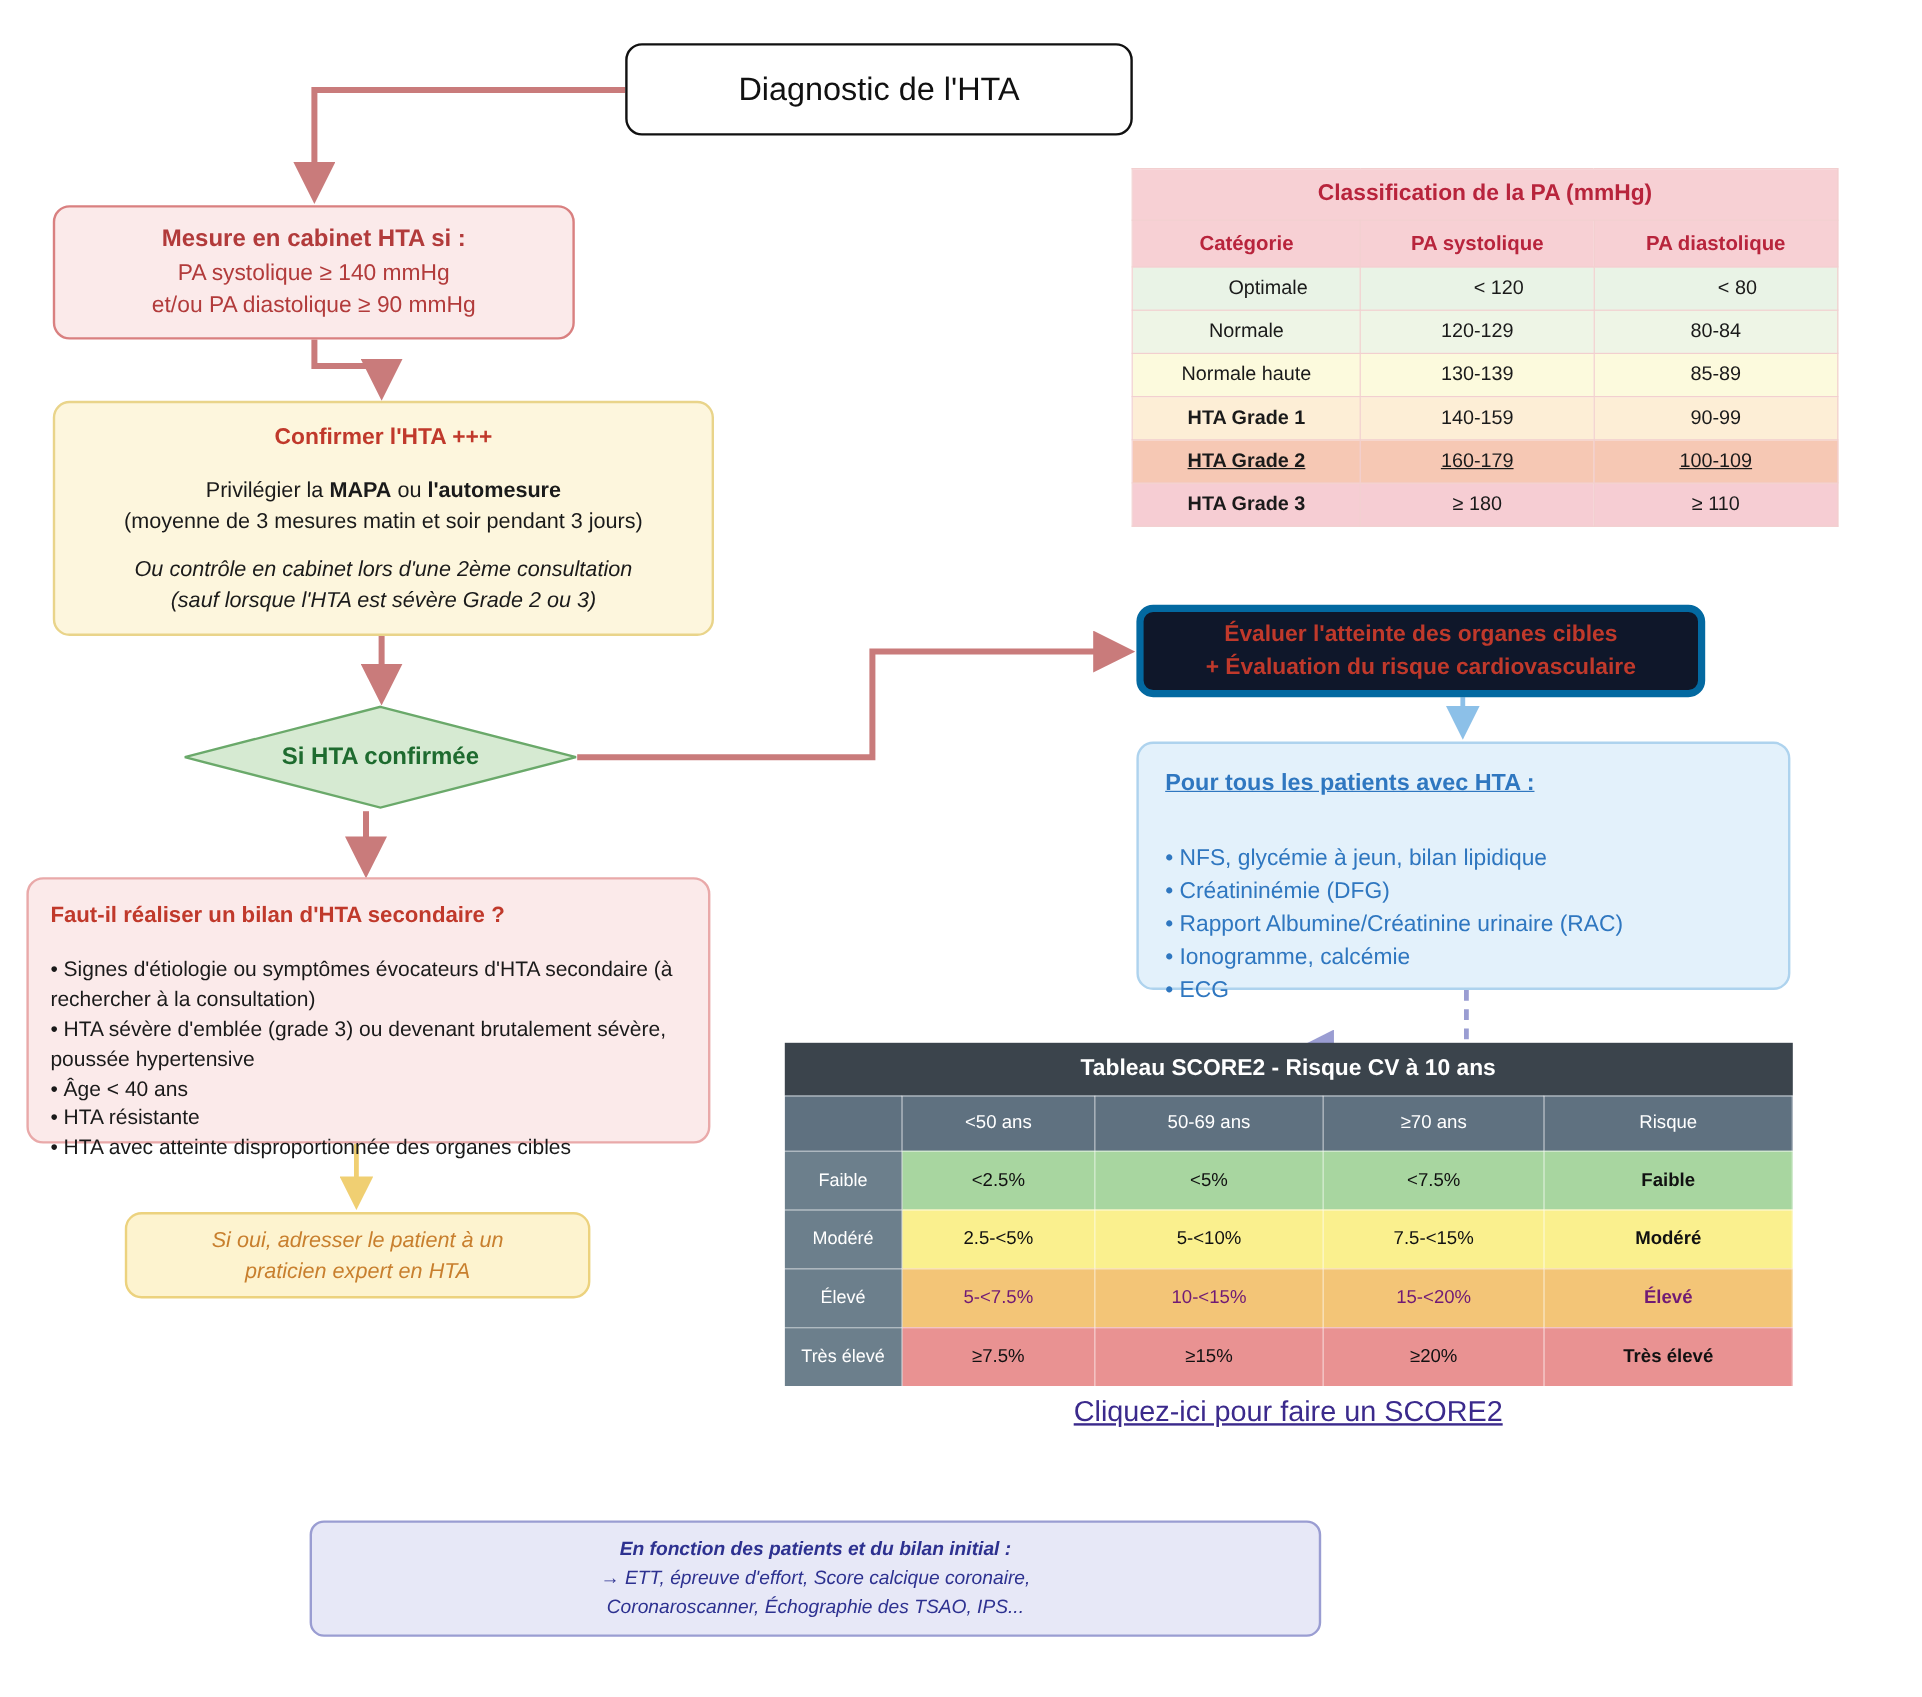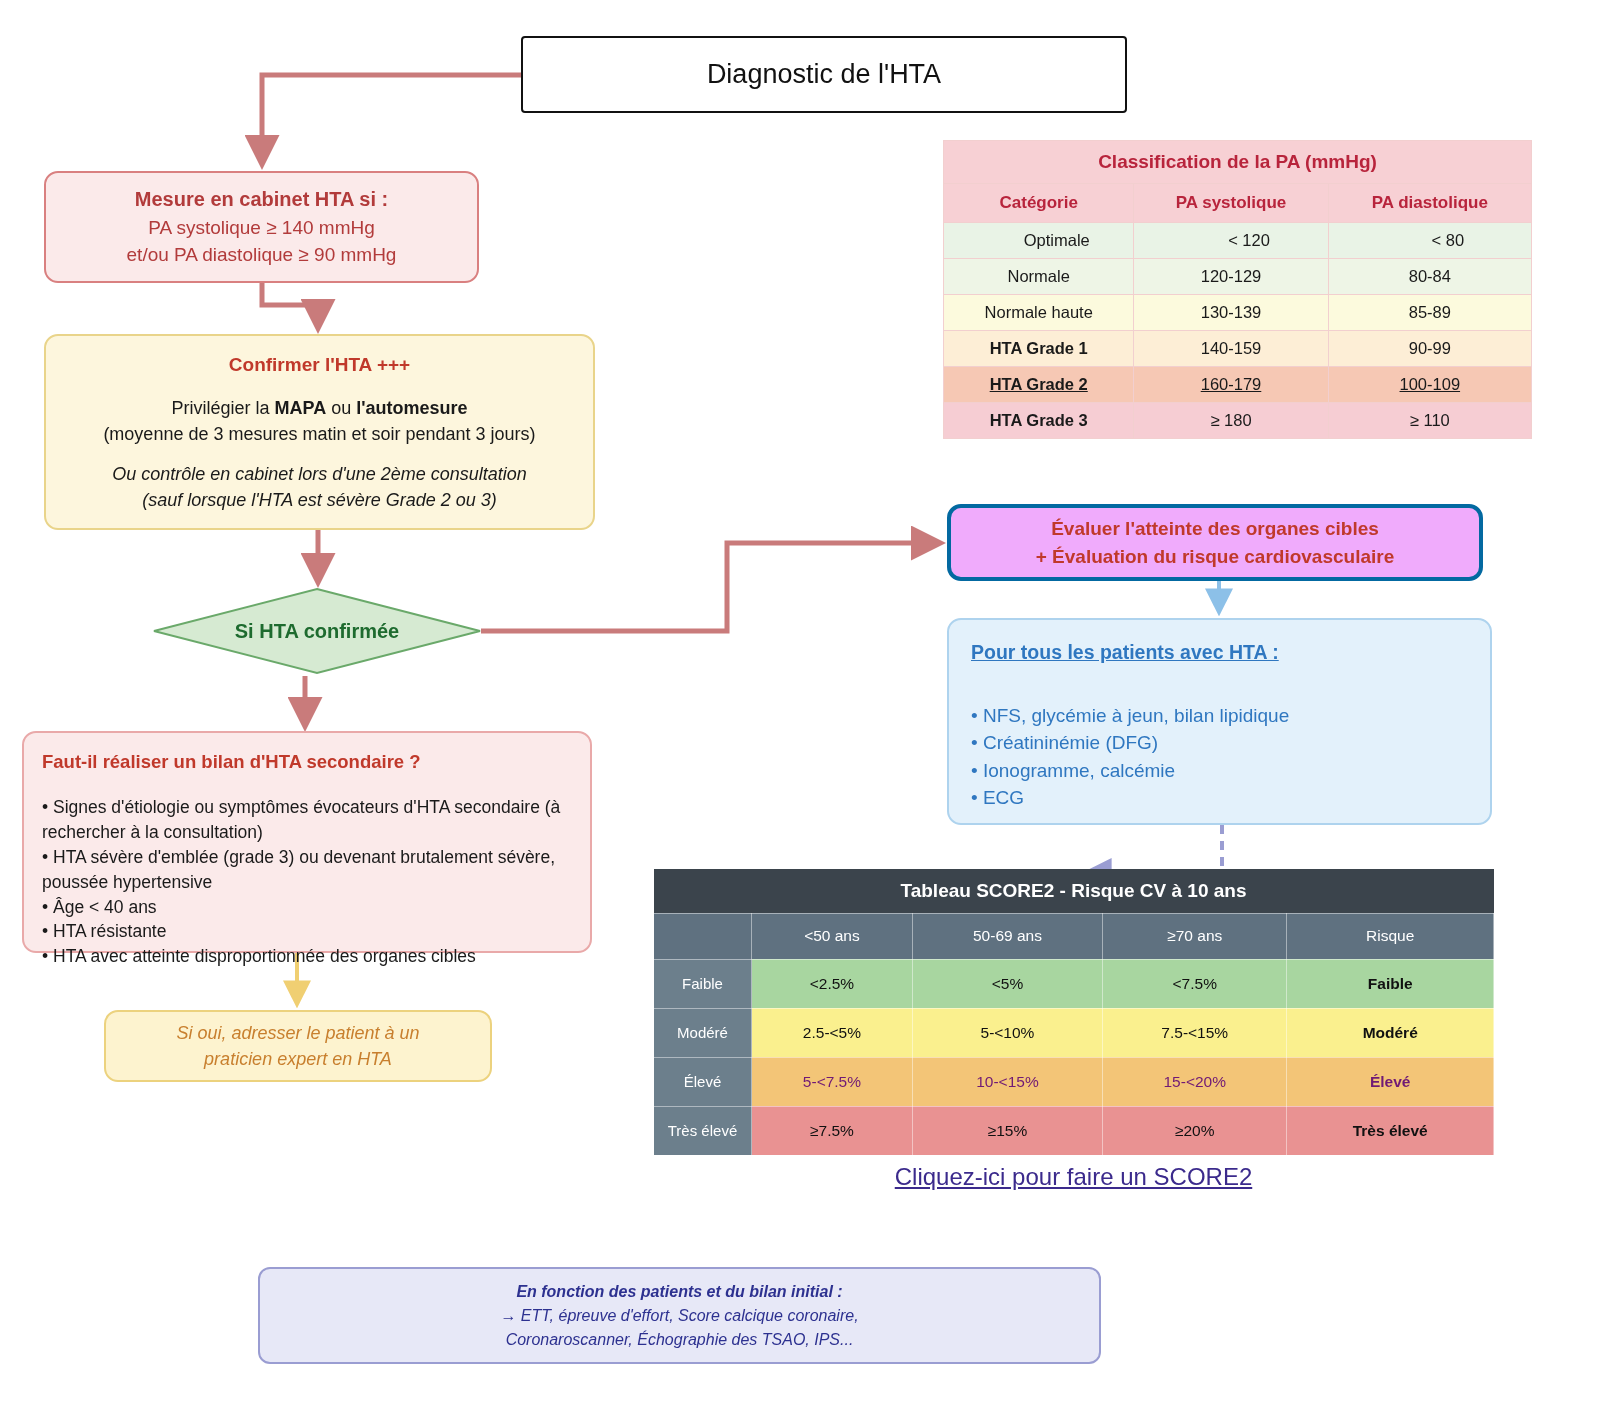--- a/index.html
+++ b/index.html
@@ -23,24 +23,24 @@
     border-radius: 14px;
     display: flex;
     flex-direction: column;
     justify-content: center;
     box-sizing: border-box;
   }
   .node .title { font-weight: bold; }
 
   
   #box-diagnostic {
-    left: 521px; top: 36px; width: 606px; height: 77px;
+    left: 521px; top: 36px; width: 423px; height: 77px;
     background: #ffffff;
     border: 2px solid #111111;
-    border-radius: 4px;
+    border-radius: 14px;
     align-items: center;
     justify-content: center;
     font-size: 27px;
     color: #111111;
   }
 
   
   #box-mesure {
     left: 44px; top: 171px; width: 435px; height: 112px;
     background: #fbeaea;
@@ -98,23 +98,23 @@
     text-align: center;
     align-items: center;
     font-style: italic;
     font-size: 18px;
     color: #c87f2e;
     line-height: 1.45;
   }
 
   
   #box-evaluer {
-    left: 947px; top: 504px; width: 536px; height: 77px;
-    background: #f0abfc;
-    border: 4px solid #0369a1;
+    left: 947px; top: 504px; width: 474px; height: 77px;
+    background: #0f172a;
+    border: 6px solid #0369a1;
     text-align: center;
     align-items: center;
     color: #c0392b;
     font-weight: bold;
     font-size: 19px;
     line-height: 1.45;
   }
 
   
   #box-patients {
@@ -315,20 +315,21 @@
 
   <div class="node" id="box-evaluer">
     <div>Évaluer l'atteinte des organes cibles</div>
     <div>+ Évaluation du risque cardiovasculaire</div>
   </div>
 
   <div class="node" id="box-patients">
     <div class="title">Pour tous les patients avec HTA :</div>
     <div>• NFS, glycémie à jeun, bilan lipidique</div>
     <div>• Créatininémie (DFG)</div>
+    <div>• Rapport Albumine/Créatinine urinaire (RAC)</div>
     <div>• Ionogramme, calcémie</div>
     <div>• ECG</div>
   </div>
 
   <table id="table-classification">
     <tbody>
       <tr>
         <td class="tbl-title" colspan="3">Classification de la PA (mmHg)</td>
       </tr>
       <tr class="tbl-head">

